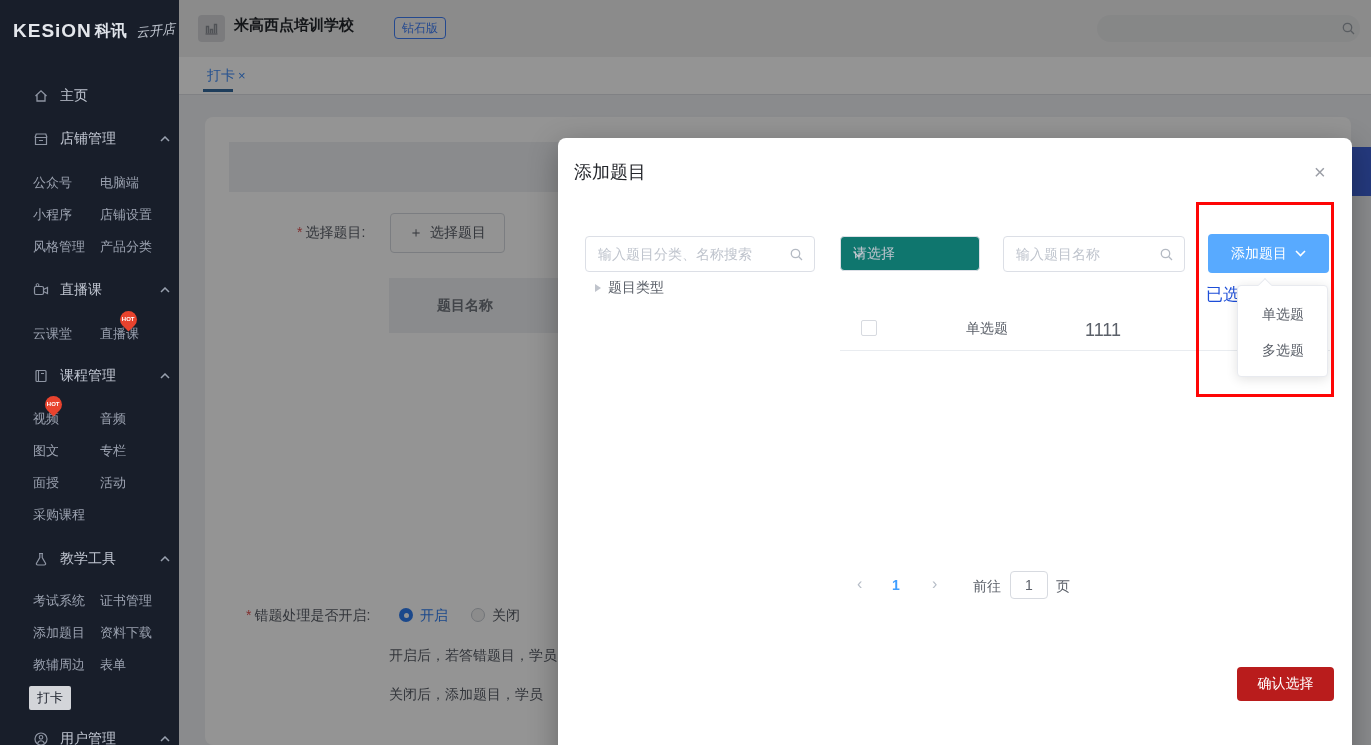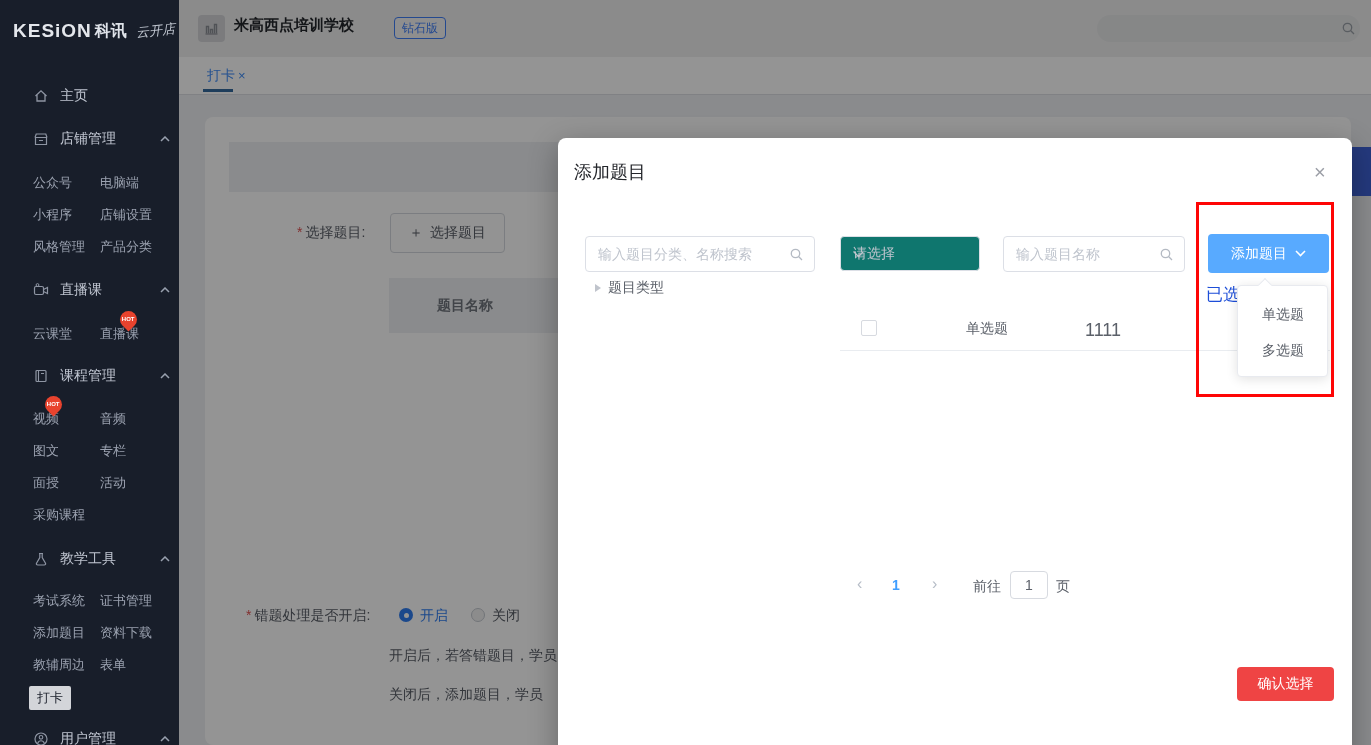--- a/index.html
+++ b/index.html
@@ -71,21 +71,21 @@
   .row-name { position:absolute; left:527px; top:182px; font-size:18px; color:#5b6069; }
   .row-sep { position:absolute; left:282px; top:212px; width:490px; height:1px; background:#e9ecf0; }
   .dropdown { position:absolute; left:679px; top:147px; width:91px; height:92px; background:#fff; border:1px solid #e8eaef; border-radius:4px; box-shadow:0 2px 12px rgba(0,0,0,.12); z-index:65; }
   .dropdown .arrow { position:absolute; left:22px; top:-6px; width:10px; height:10px; background:#fff; border-left:1px solid #e8eaef; border-top:1px solid #e8eaef; transform:rotate(45deg); }
   .dd-item { position:absolute; left:0; width:91px; height:34px; line-height:34px; padding-left:24px; font-size:14px; color:#5b6069; cursor:pointer; }
   .pg { position:absolute; font-size:14px; color:#5b6069; }
   .pg.arrow { color:#b6bdc7; font-size:16px; cursor:pointer; }
   .pg.cur { color:#3f9eff; font-weight:bold; cursor:pointer; }
   .goto-box { position:absolute; left:452px; top:433px; width:38px; height:28px; border:1px solid #d7dae0; border-radius:4px; }
   .goto-box input { width:36px; height:26px; border:0; outline:none; text-align:center; font-size:14px; color:#5b6069; background:transparent; font-family:inherit; }
-  .confirm-btn { position:absolute; left:679px; top:529px; width:97px; height:34px; background:#ef4444; border-radius:4px; color:#fff; font-size:14px; display:flex; align-items:center; justify-content:center; cursor:pointer; }
+  .confirm-btn { position:absolute; left:679px; top:529px; width:97px; height:34px; background:#b91c1c; border-radius:4px; color:#fff; font-size:14px; display:flex; align-items:center; justify-content:center; cursor:pointer; }
   .annotation { position:absolute; left:1196px; top:202px; width:138px; height:195px; border:3px solid #fe0505; z-index:80; }
   svg { display:block; }
 </style>
 </head>
 <body>
 
 <div id="app">
 
   <aside class="sidebar">
     <div class="logo">

